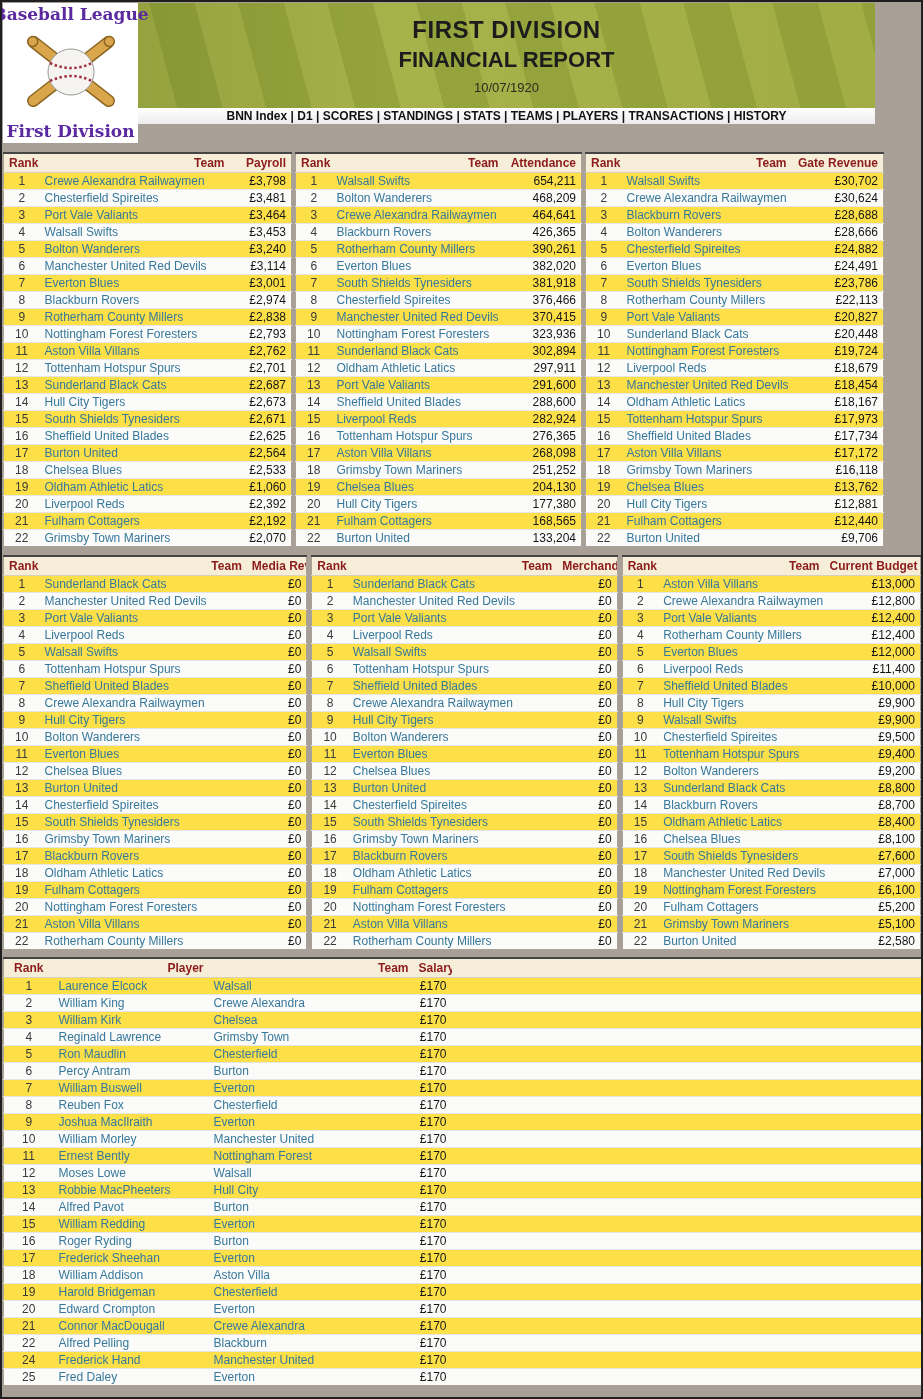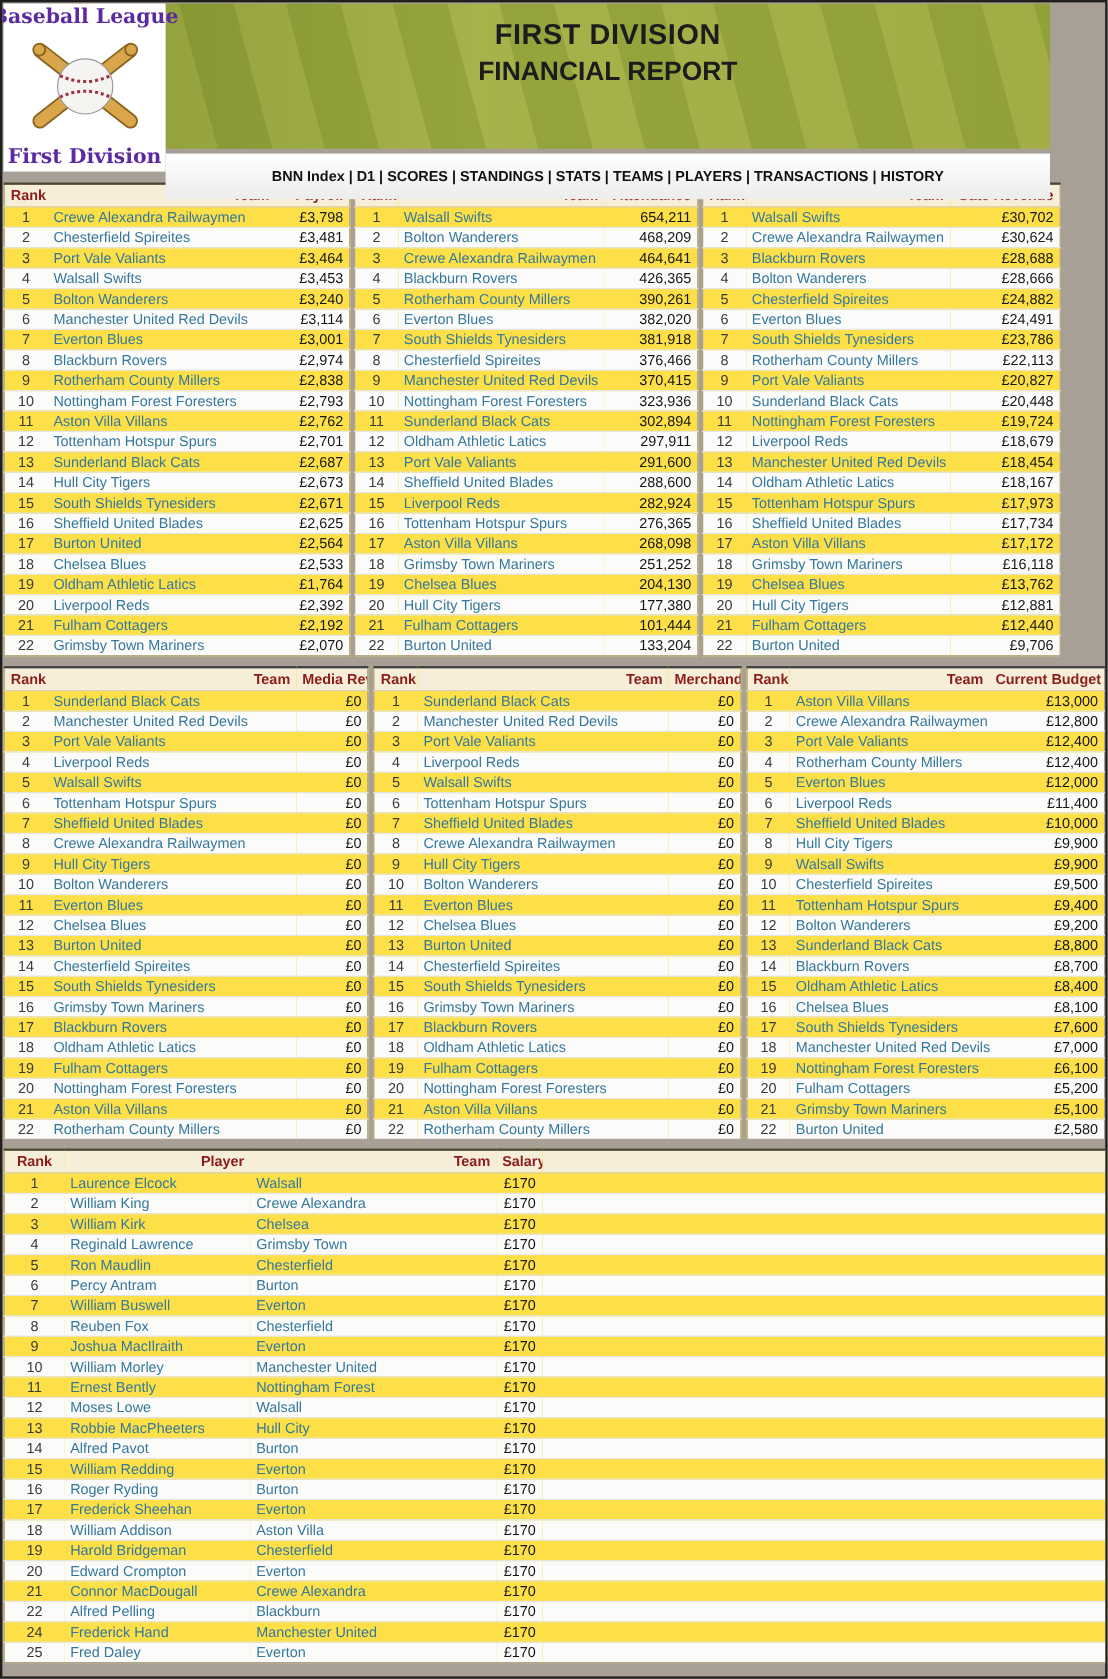--- a/index.html
+++ b/index.html
@@ -24,21 +24,21 @@
     position:absolute; left:136px; top:1px; width:737px; height:121px;
     background:
       linear-gradient(90deg, rgba(70,90,10,0.18), rgba(0,0,0,0) 35%, rgba(120,130,20,0.10)),
       repeating-linear-gradient(75deg, #a6b24a 0 42px, #95a43d 42px 86px);
     text-align:center; color:#1c1c1c;
   }
   .banner-title { margin-top:13px; font-size:24px; font-weight:bold; letter-spacing:0.5px; }
   .banner-sub   { margin-top:3px;  font-size:22px; font-weight:bold; }
   .banner-date  { margin-top:7px;  font-size:13px; color:#2b2b20; }
   .navbar {
-    position:absolute; left:136px; top:126px; width:737px; height:38px;
+    position:absolute; left:136px; top:106px; width:737px; height:16px;
     background:linear-gradient(#ffffff, #ececec);
     display:flex; align-items:center; justify-content:center;
     font-weight:bold; font-size:12px; color:#111;
   }
   .nav-item { cursor:pointer; white-space:pre; }
   .nav-item + .nav-item::before { content:" | "; font-weight:bold; color:#111; }
   
   .row1 { display:flex; gap:3px; padding:4px 0 0 1px; }
   .row2 { display:flex; gap:4px; padding:8px 0 0 1px; }
   .row3 { padding:7px 0 0 1px; }
@@ -96,20 +96,21 @@
           <path d="M38,35 Q59,45 80,35" fill="none" stroke="#a03040" stroke-width="2.5" stroke-dasharray="2.5 2.5"></path>
           <path d="M38,53 Q59,43 80,53" fill="none" stroke="#a03040" stroke-width="2.5" stroke-dasharray="2.5 2.5"></path>
         </svg>
       </span>
       <div class="logo-text">First Division</div>
     </div>
 
     <div class="banner">
       <div class="banner-title">FIRST DIVISION</div>
       <div class="banner-sub">FINANCIAL REPORT</div>
+      <div class="banner-date">10/07/1920</div>
     </div>
 
     <div class="navbar">
 
         <span class="nav-item">BNN Index</span>
 
         <span class="nav-item">D1</span>
 
         <span class="nav-item">SCORES</span>
 
@@ -229,21 +230,21 @@
           <td class="val">£2,564</td>
         </tr>
           <tr>
           <td class="rank">18</td>
           <td class="team">Chelsea Blues</td>
           <td class="val">£2,533</td>
         </tr>
           <tr>
           <td class="rank">19</td>
           <td class="team">Oldham Athletic Latics</td>
-          <td class="val">£1,764</td>
+          <td class="val">£1,060</td>
         </tr>
           <tr>
           <td class="rank">20</td>
           <td class="team">Liverpool Reds</td>
           <td class="val">£2,392</td>
         </tr>
           <tr>
           <td class="rank">21</td>
           <td class="team">Fulham Cottagers</td>
           <td class="val">£2,192</td>
@@ -367,21 +368,21 @@
           <td class="val">204,130</td>
         </tr>
           <tr>
           <td class="rank">20</td>
           <td class="team">Hull City Tigers</td>
           <td class="val">177,380</td>
         </tr>
           <tr>
           <td class="rank">21</td>
           <td class="team">Fulham Cottagers</td>
-          <td class="val">101,444</td>
+          <td class="val">168,565</td>
         </tr>
           <tr>
           <td class="rank">22</td>
           <td class="team">Burton United</td>
           <td class="val">133,204</td>
         </tr>
         </tbody>
     </table>
 
     <table class="tw-3">

